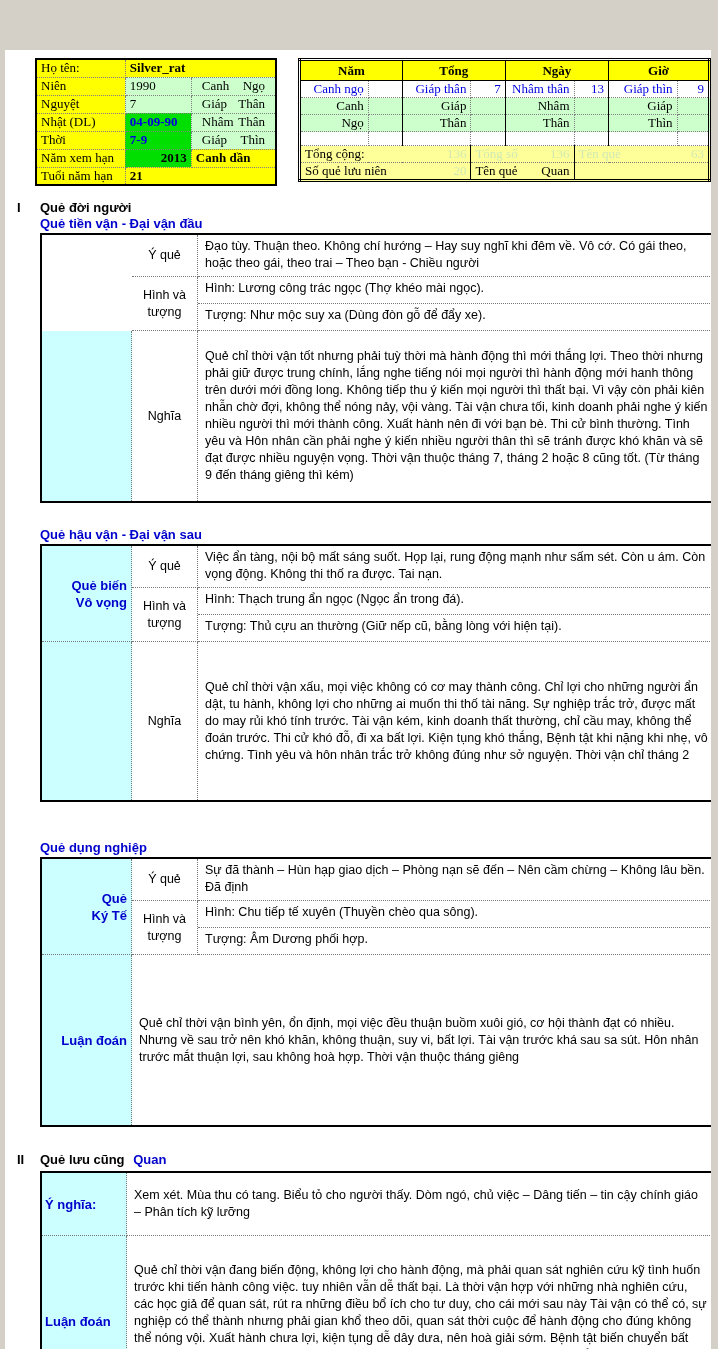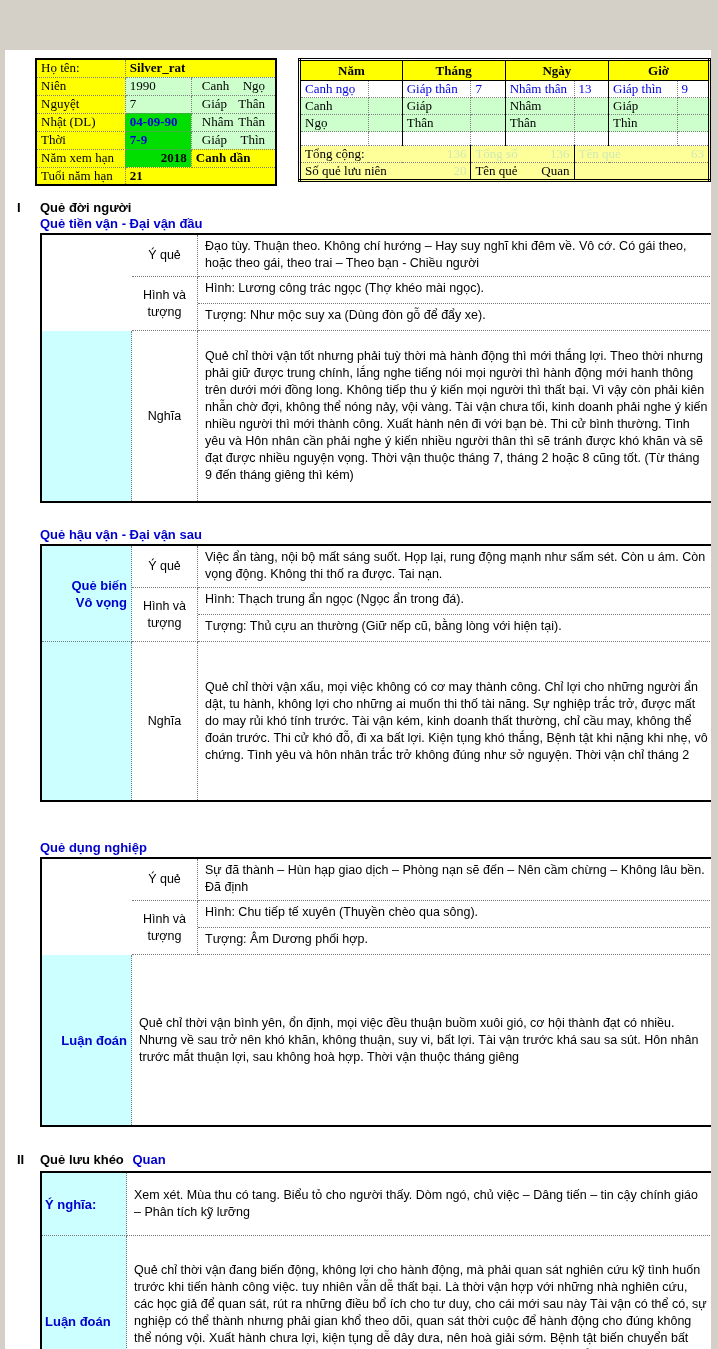--- a/index.html
+++ b/index.html
@@ -7,21 +7,21 @@
   body { background:#d4d0c8; font-family:"Liberation Sans", sans-serif; }
   .frame { width:718px; height:1349px; background:#d4d0c8; padding:5px 7px 3px 5px; }
   .page { width:100%; height:100%; background:#ffffff; position:relative; overflow:hidden;margin-top:45px; }
 
   
   .top { display:flex; align-items:flex-start; padding:8px 0 0 30px; gap:21px; }
   table { border-collapse:collapse; }
   .info-table { width:245px; border:2px solid #000; font-family:"Liberation Serif", serif; font-size:13px; color:#000; }
   .info-table td { border:1px dotted #808080; padding:0 4px; height:18px; }
   .pillars-table { width:418px; border:3px double #000; font-family:"Liberation Serif", serif; font-size:13px; color:#000; }
-  .pillars-table td, .pillars-table th { border:1px dotted #808080; padding:0 4px; height:14px; font-weight:normal; text-align:left; }
+  .pillars-table td, .pillars-table th { border:1px dotted #808080; padding:0 4px; height:14px; font-weight:normal; text-align:right; }
   .pillars-table th { border:1px solid #000; background:#FFFF00; font-weight:bold; text-align:center; height:21px; }
   .bg-yellow  { background:#FFFF00; }
   .bg-pgreen  { background:#CCFFCC; }
   .bg-bgreen  { background:#00DF00; }
   .bg-pyellow { background:#FFFF99; }
   .bold { font-weight:bold; }
   .center { }
   .right { text-align:right; }
   .bluev { color:#0000E0; font-weight:bold; }
   .bluenum { color:#0000E0; text-align:right; }
@@ -113,21 +113,21 @@
         <td class="bg-bgreen center bluev">7-9</td>
         <td class="bg-pgreen">
           <div class="canchi">
                   <span>Giáp</span>
                   <span>Thìn</span>
                 </div>
         </td>
       </tr>
       <tr>
         <td class="bg-yellow">Năm xem hạn</td>
-        <td class="bg-bgreen right bold">2018</td>
+        <td class="bg-bgreen right bold">2013</td>
         <td class="bg-yellow bold">Canh dần</td>
       </tr>
       <tr>
         <td class="bg-yellow">Tuổi năm hạn</td>
         <td class="bg-yellow bold center" colspan="2">21</td>
       </tr>
     </tbody>
         </table>
 
     <table class="pillars-table">
@@ -137,21 +137,21 @@
         <col style="width:70px">
             <col style="width:35px">
         <col style="width:70px">
             <col style="width:35px">
         <col style="width:70px">
             <col style="width:33px">
       </colgroup>
       <tbody>
             <tr>
         <th colspan="2">Năm</th>
-        <th colspan="2">Tháng</th>
+        <th colspan="2">Tổng</th>
         <th colspan="2">Ngày</th>
         <th colspan="2">Giờ</th>
       </tr>
       <tr>
         <td class="bluev solidl">Canh ngọ</td>
         <td class="bluenum"></td>
         <td class="bluev solidl">Giáp thân</td>
         <td class="bluenum">7</td>
         <td class="bluev solidl">Nhâm thân</td>
         <td class="bluenum">13</td>
@@ -260,33 +260,37 @@
     <div class="cell noB cyan" style="grid-column:1;grid-row:4;"></div>
     <div class="cell noB midlab" style="grid-column:2;grid-row:4;">Nghĩa</div>
     <div class="cell noR noB tbody vcenter mh-n2" style="grid-column:3;grid-row:4;">
           <span>Quẻ chỉ thời vận xấu, mọi việc không có cơ may thành công. Chỉ lợi cho những người ẩn dật, tu hành, không lợi cho những ai muốn thi thố tài năng. Sự nghiệp trắc trở, được mất do may rủi khó tính trước. Tài vận kém, kinh doanh thất thường, chỉ cầu may, không thể đoán trước. Thi cử khó đỗ, đi xa bất lợi. Kiện tụng khó thắng, Bệnh tật khi nặng khi nhẹ, vô chứng. Tình yêu và hôn nhân trắc trở không đúng như sở nguyện. Thời vận chỉ tháng 2</span>
         </div>
   </div>
 
   <div class="sub-head gap25" style="margin-top:38px;">Quẻ dụng nghiệp</div>
 
   <div class="qtable">
+    <div class="cell cyan que-label" style="grid-column:1;grid-row:1/4;">
+      <span>Quẻ</span>
+      <span>Ký Tế</span>
+    </div>
     <div class="cell midlab mh-yque" style="grid-column:2;grid-row:1;">Ý quẻ</div>
     <div class="cell noR tbody mh-yque" style="grid-column:3;grid-row:1;">Sự đã thành – Hùn hạp giao dịch – Phòng nạn sẽ đến – Nên cầm chừng – Không lâu bền. Đã định</div>
     <div class="cell midlab" style="grid-column:2;grid-row:2/4;">Hình và tượng</div>
     <div class="cell noR tbody mh-line" style="grid-column:3;grid-row:3;">Tượng: Âm Dương phối hợp.</div>
     <div class="cell noR tbody mh-line" style="grid-column:3;grid-row:2;">Hình: Chu tiếp tế xuyên (Thuyền chèo qua sông).</div>
     <div class="cell noB cyan que-label mh-n3" style="grid-column:1;grid-row:4;">Luận đoán</div>
     <div class="cell noR noB tbody vcenter mh-n3" style="grid-column:2/4;grid-row:4;">
           <span>Quẻ chỉ thời vận bình yên, ổn định, mọi việc đều thuận buồm xuôi gió, cơ hội thành đạt có nhiều. Nhưng về sau trở nên khó khăn, không thuận, suy vi, bất lợi. Tài vận trước khá sau sa sút. Hôn nhân trước mắt thuận lợi, sau không hoà hợp. Thời vận thuộc tháng giêng</span>
         </div>
   </div>
 
   <div class="sec-head gap25">
-    <span class="roman">II</span><span>Quẻ lưu khéo</span>
+    <span class="roman">II</span><span>Quẻ lưu cũng</span>
     <span style="color:#0000CC;margin-left:5px;">Quan</span>
   </div>
 
   <div class="qtable qtable2" style="margin-top:4px;">
     <div class="cell cyan que-label leftal mh-yn" style="grid-column:1;grid-row:1;">Ý nghĩa:</div>
     <div class="cell noR tbody vcenter mh-yn" style="grid-column:2;grid-row:1;">
           <span>Xem xét. Mùa thu có tang. Biểu tỏ cho người thấy. Dòm ngó, chủ việc – Dâng tiến – tin cậy chính giáo – Phân tích kỹ lưỡng</span>
         </div>
     <div class="cell noB cyan que-label leftal mh-n4" style="grid-column:1;grid-row:2;">Luận đoán</div>
     <div class="cell noR noB tbody vcenter mh-n4" style="grid-column:2;grid-row:2;">

